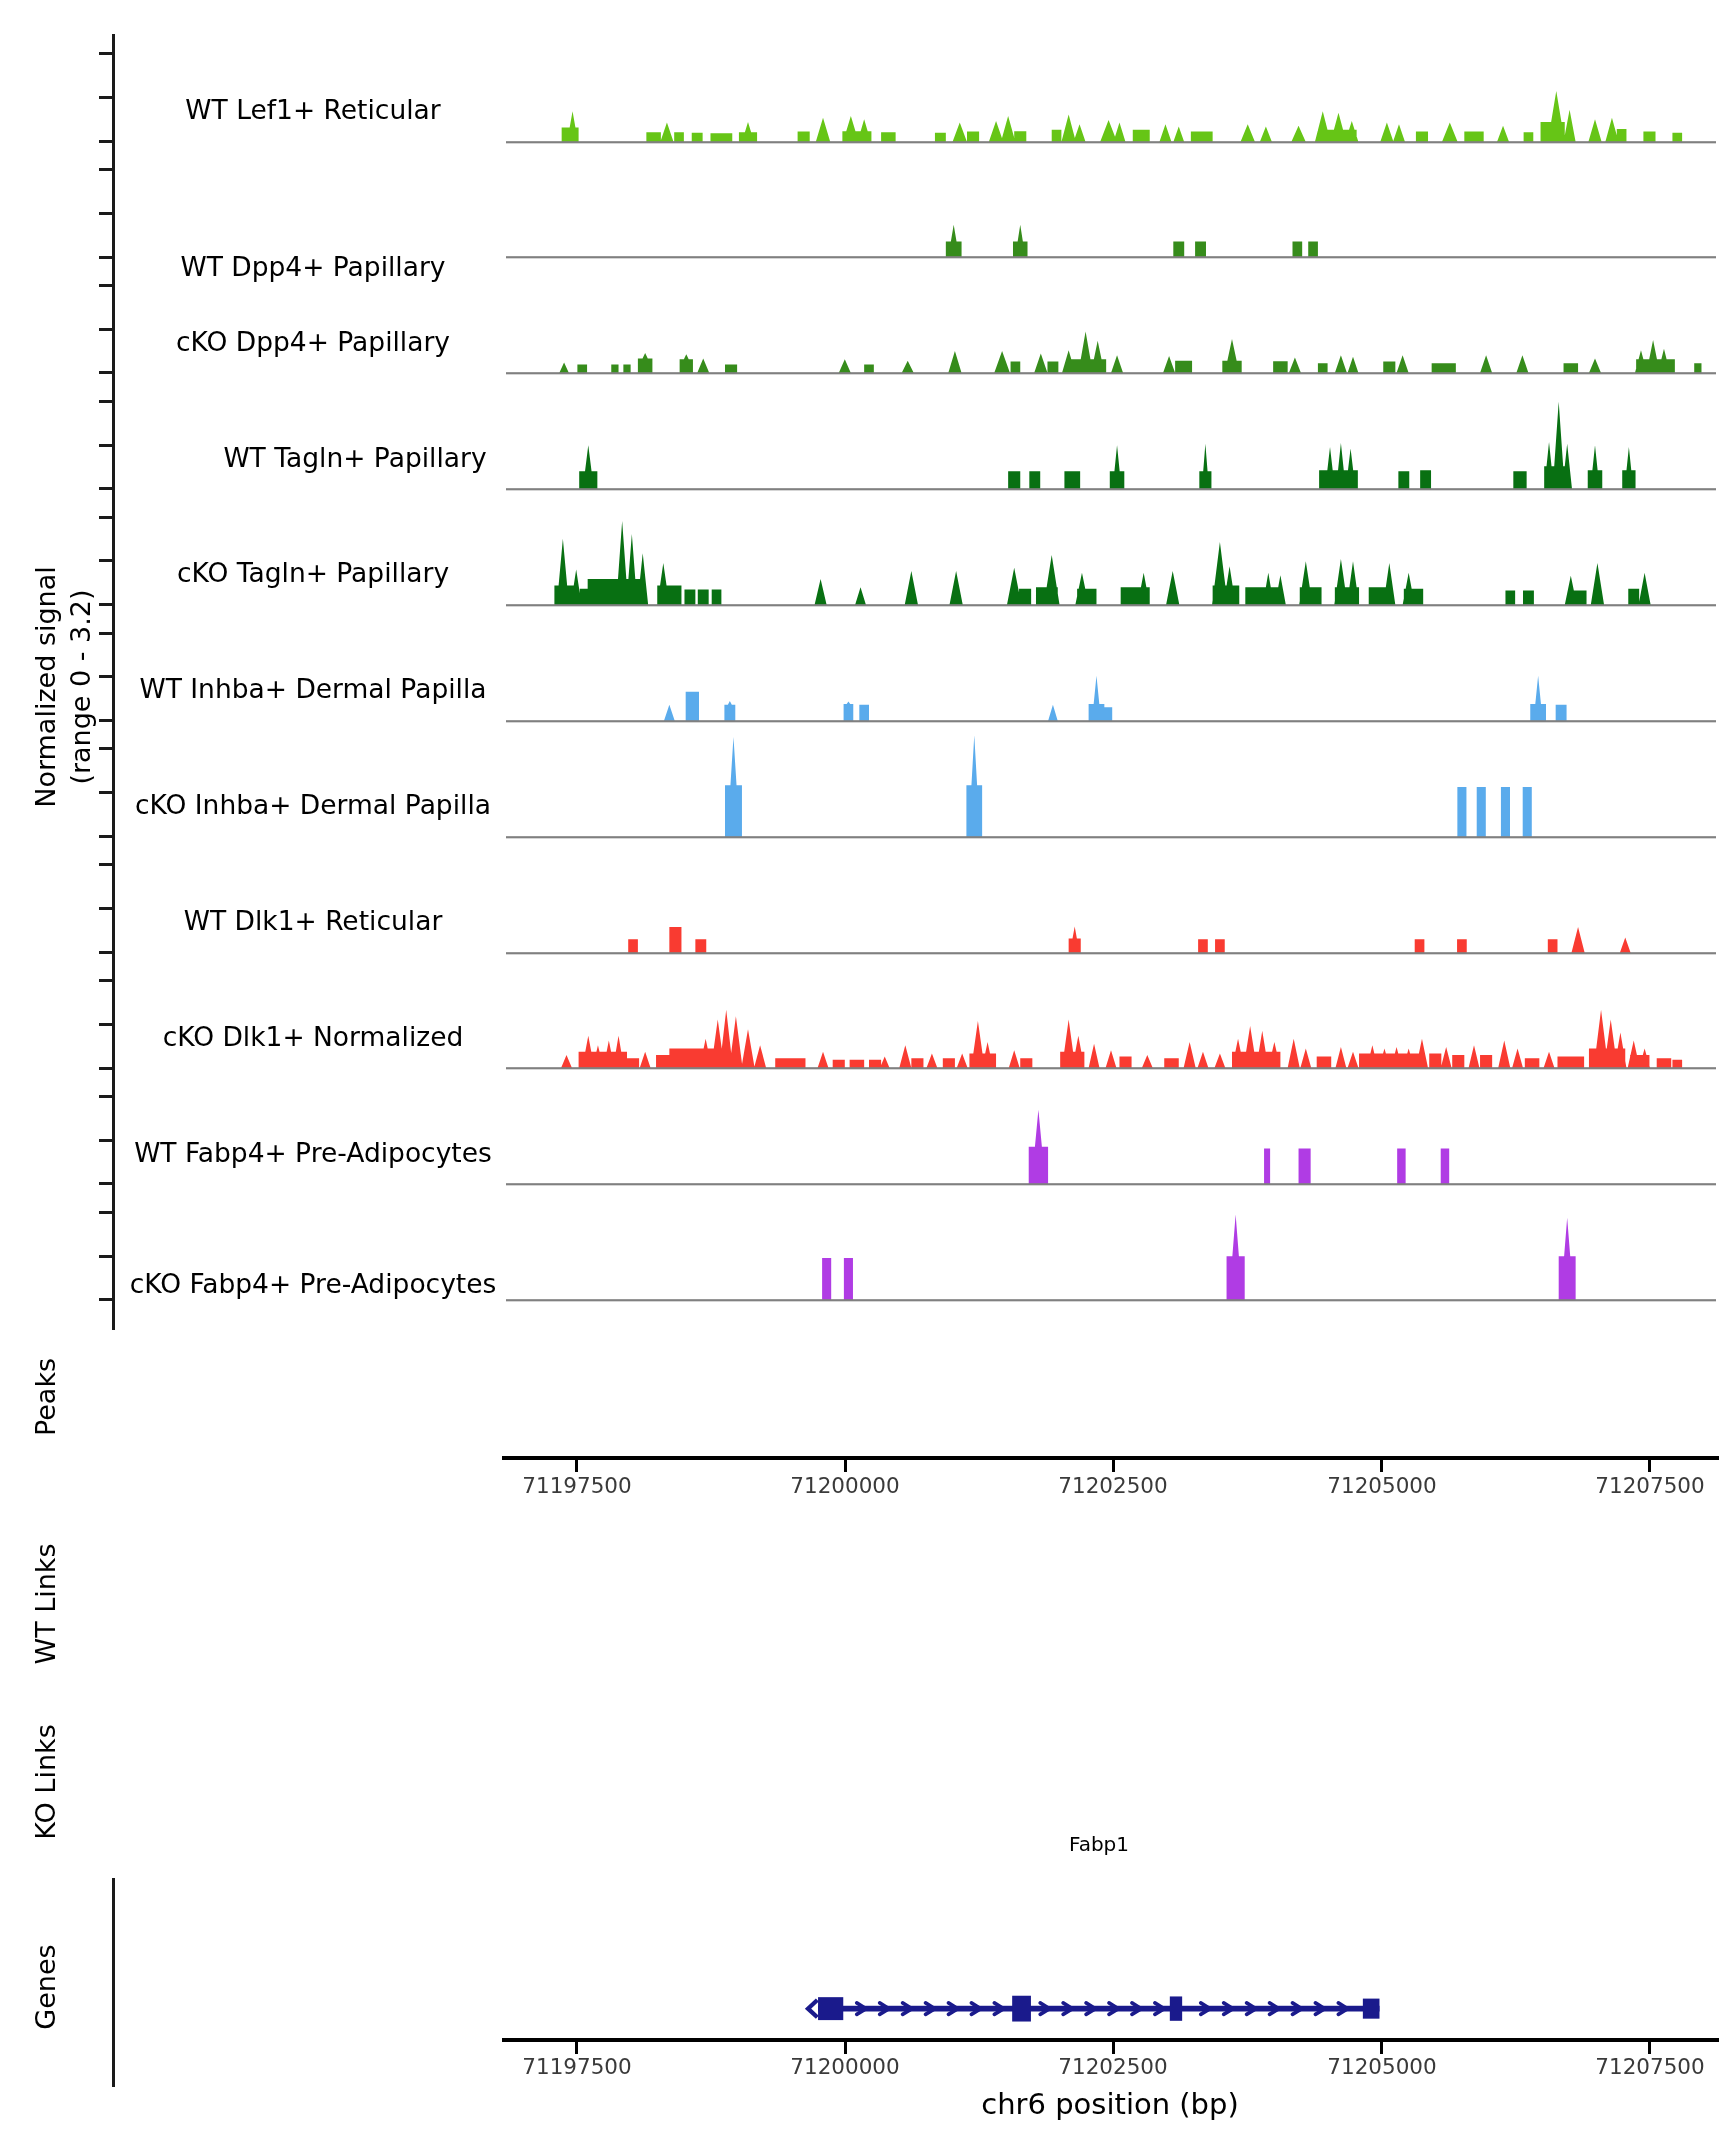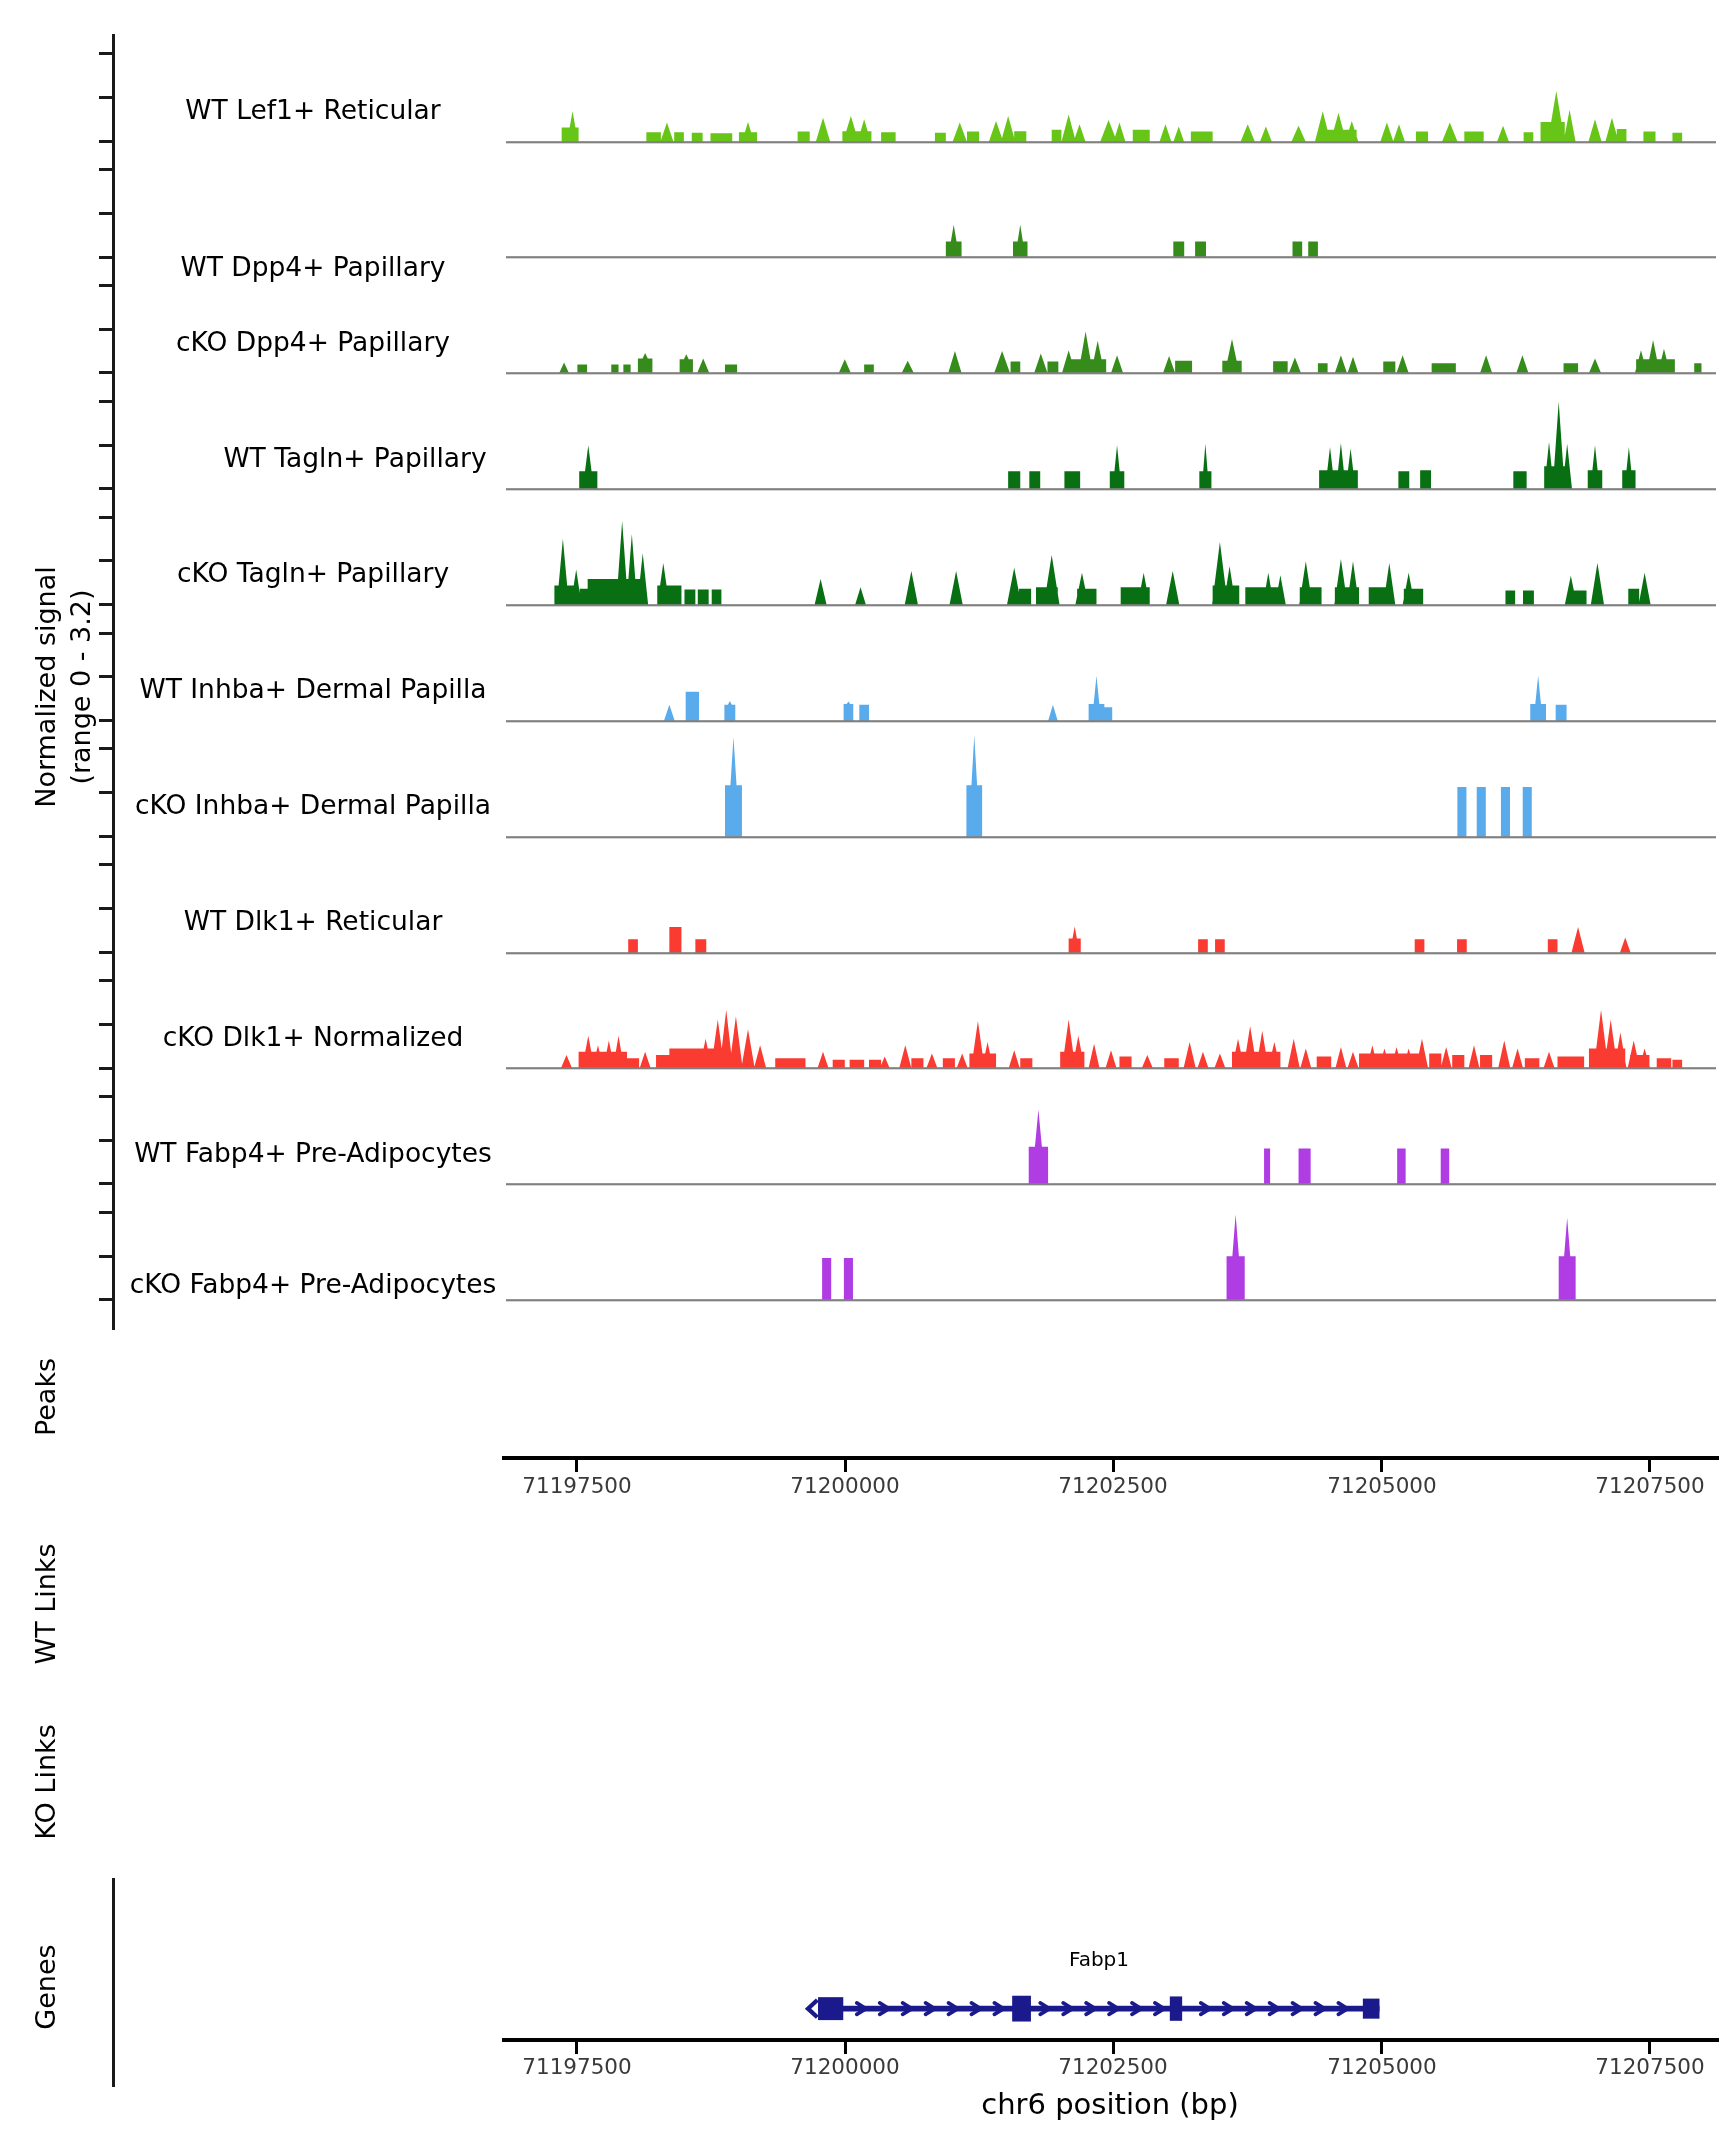--- a/index.html
+++ b/index.html
@@ -12,21 +12,21 @@
   #axis1-line{top:1456px;}
   #axis2-line{top:2038px;}
   .xtick{position:absolute;width:2.9px;height:11.5px;background:#000;}
   .tick-label{position:absolute;transform:translate(-50%,-50%);font-size:21.5px;color:#3a3a3a;white-space:nowrap;}
   .track-label{position:absolute;transform:translate(-50%,-50%);font-size:26.5px;white-space:nowrap;color:#000;}
   .vlabel{position:absolute;font-size:27px;transform:translate(-50%,-50%) rotate(-90deg);white-space:nowrap;color:#000;}
   .ylabel{position:absolute;left:63px;top:687px;font-size:27px;line-height:1.3;text-align:center;
           transform:translate(-50%,-50%) rotate(-90deg);color:#000;}
   .ylabel div{white-space:nowrap;}
   #axis-title{position:absolute;left:1110px;top:2104px;transform:translate(-50%,-50%);font-size:29px;color:#000;}
-  .gene-name{position:absolute;left:1099px;top:1959px;transform:translate(-50%,-50%);font-size:20px;color:#000;}
+  .gene-name{position:absolute;left:1099px;top:1844px;transform:translate(-50%,-50%);font-size:20px;color:#000;}
   svg.track{position:absolute;left:506px;width:1210px;height:108px;overflow:visible;}
   #gene-svg{position:absolute;left:774px;top:1979px;width:645px;height:65px;}
 </style>
 </head>
 <body>
 
 <div class="canvas">
   <div id="yaxis-line"></div>
   <div class="ylabel">
     <div>Normalized signal</div>

